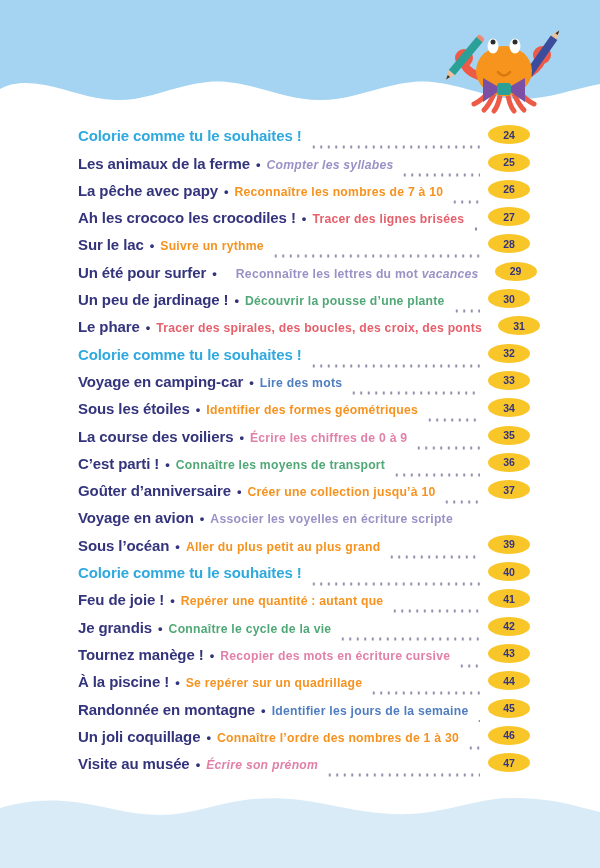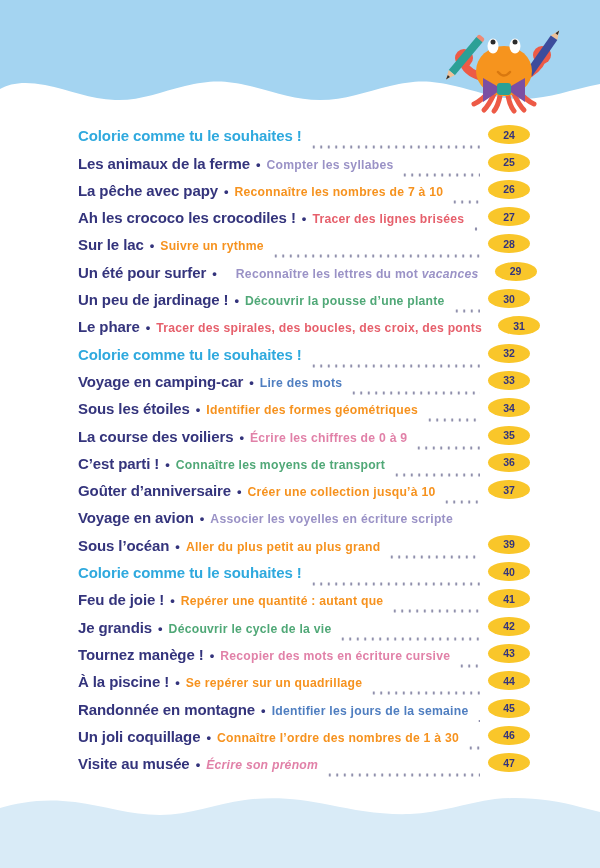--- a/index.html
+++ b/index.html
@@ -110,21 +110,21 @@
 
   <div id="toc-list">
       <div class="toc-line">
         <span class="toc-title" style="color: rgb(47, 169, 222);">Colorie comme tu le souhaites !</span>
         <span class="leader"></span>
         <span class="page-badge">24</span>
       </div>
       <div class="toc-line">
         <span class="toc-title" style="color: rgb(52, 52, 124);">Les animaux de la ferme</span>
         <span class="toc-bullet">•</span>
-        <span class="toc-subtitle" style="color: rgb(154, 146, 198);">Compter les syllabes</span>
+        <span class="toc-subtitle" style="color: rgb(154, 146, 198); font-style: italic;">Compter les syllabes</span>
         <span class="leader"></span>
         <span class="page-badge">25</span>
       </div>
       <div class="toc-line">
         <span class="toc-title" style="color: rgb(52, 52, 124);">La pêche avec papy</span>
         <span class="toc-bullet">•</span>
         <span class="toc-subtitle" style="color: rgb(246, 146, 30);">Reconnaître les nombres de 7 à 10</span>
         <span class="leader"></span>
         <span class="page-badge">26</span>
       </div>
@@ -223,21 +223,21 @@
       <div class="toc-line">
         <span class="toc-title" style="color: rgb(52, 52, 124);">Feu de joie !</span>
         <span class="toc-bullet">•</span>
         <span class="toc-subtitle" style="color: rgb(246, 146, 30); margin-top: 48px;">Repérer une quantité : autant que</span>
         <span class="leader"></span>
         <span class="page-badge">41</span>
       </div>
       <div class="toc-line">
         <span class="toc-title" style="color: rgb(52, 52, 124);">Je grandis</span>
         <span class="toc-bullet">•</span>
-        <span class="toc-subtitle" style="color: rgb(80, 168, 119);">Découvrir le cycle de la vie</span>
+        <span class="toc-subtitle" style="color: rgb(80, 168, 119);">Connaître le cycle de la vie</span>
         <span class="leader"></span>
         <span class="page-badge">42</span>
       </div>
       <div class="toc-line">
         <span class="toc-title" style="color: rgb(52, 52, 124);">Tournez manège !</span>
         <span class="toc-bullet">•</span>
         <span class="toc-subtitle" style="color: rgb(225, 129, 168);">Recopier des mots en écriture cursive</span>
         <span class="leader"></span>
         <span class="page-badge">43</span>
       </div>

